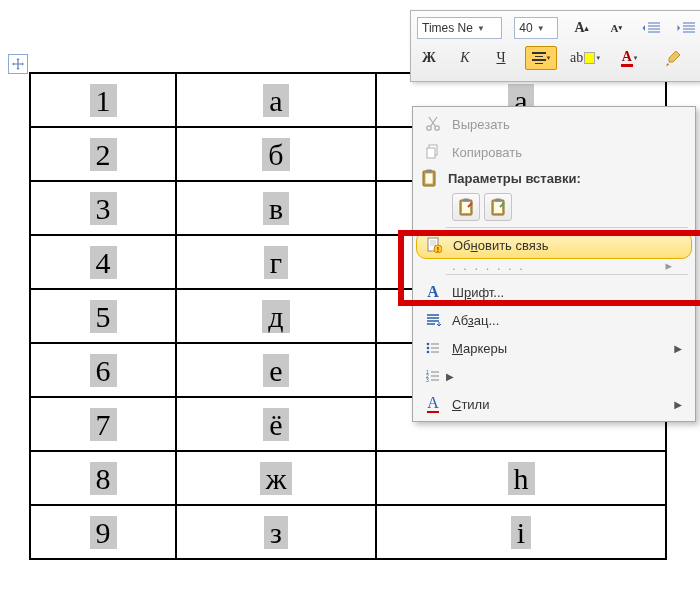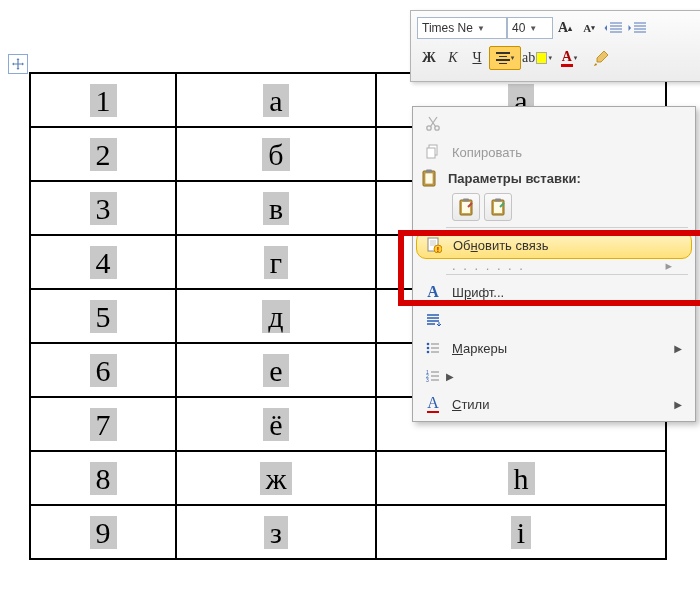--- a/index.html
+++ b/index.html
@@ -65,21 +65,21 @@
     width: 280px;
     border: 1px solid #b3b3b3;
     background: linear-gradient(#fcfcfc, #ececec);
     box-shadow: 2px 2px 4px rgba(0,0,0,0.18);
     padding: 4px 6px 6px 6px;
     z-index: 30;
   }
   .mini-row {
     display: flex;
     align-items: center;
-    gap: 0;
+    gap: 12px;
     height: 26px;
     margin-bottom: 4px;
   }
   .mini-input {
     border: 1px solid #a7b8cf;
     background: #fff;
     height: 20px;
     padding: 0 4px;
     font-family: "Segoe UI", sans-serif;
     font-size: 12px;
@@ -354,20 +354,21 @@
 
 <div class="context-menu">
   <div class="cm-item disabled">
     <span class="cm-icon-cell">
       <svg width="16" height="16" viewBox="0 0 16 16">
           <circle cx="4" cy="12" r="2.2" fill="none" stroke="#b0b0b0" stroke-width="1.3"></circle>
           <circle cx="12" cy="12" r="2.2" fill="none" stroke="#b0b0b0" stroke-width="1.3"></circle>
           <path d="M5.5 10.5 L12 1 M10.5 10.5 L4 1" stroke="#b0b0b0" stroke-width="1.3"></path>
         </svg>
     </span>
+    <span class="cm-label">Вырезать</span>
   </div>
   <div class="cm-item disabled">
     <span class="cm-icon-cell">
       <svg width="16" height="16" viewBox="0 0 16 16">
           <rect x="4" y="1" width="8" height="10" fill="#fff" stroke="#b0b0b0"></rect>
           <rect x="2" y="4" width="8" height="10" fill="#fff" stroke="#b0b0b0"></rect>
         </svg>
     </span>
     <span class="cm-label"><span class="cm-underline" style="text-decoration:none">Копировать</span></span>
   </div>
@@ -428,20 +429,21 @@
       </span>
     <span class="cm-label"><span>Ш</span><span class="cm-underline">р</span><span>ифт...</span></span>
   </div>
   <div class="cm-item">
     <span class="cm-icon-cell">
       <svg width="16" height="16" viewBox="0 0 16 16">
           <path d="M2 3h12M2 6h12M2 9h12M2 12h8" stroke="#2a5db0" stroke-width="1.4"></path>
           <path d="M14 10 L14 14 M12 12 L14 14 L16 12" fill="none" stroke="#2a5db0" stroke-width="1"></path>
         </svg>
     </span>
+    <span class="cm-label"><span>Аб</span><span class="cm-underline">з</span><span>ац...</span></span>
   </div>
   <div class="cm-item">
     <span class="cm-icon-cell">
       <svg width="16" height="16" viewBox="0 0 16 16">
           <circle cx="3" cy="4" r="1.3" fill="#2a5db0"></circle>
           <circle cx="3" cy="8" r="1.3" fill="#2a5db0"></circle>
           <circle cx="3" cy="12" r="1.3" fill="#2a5db0"></circle>
           <path d="M6 4h8M6 8h8M6 12h8" stroke="#888" stroke-width="1.2"></path>
         </svg>
     </span>

